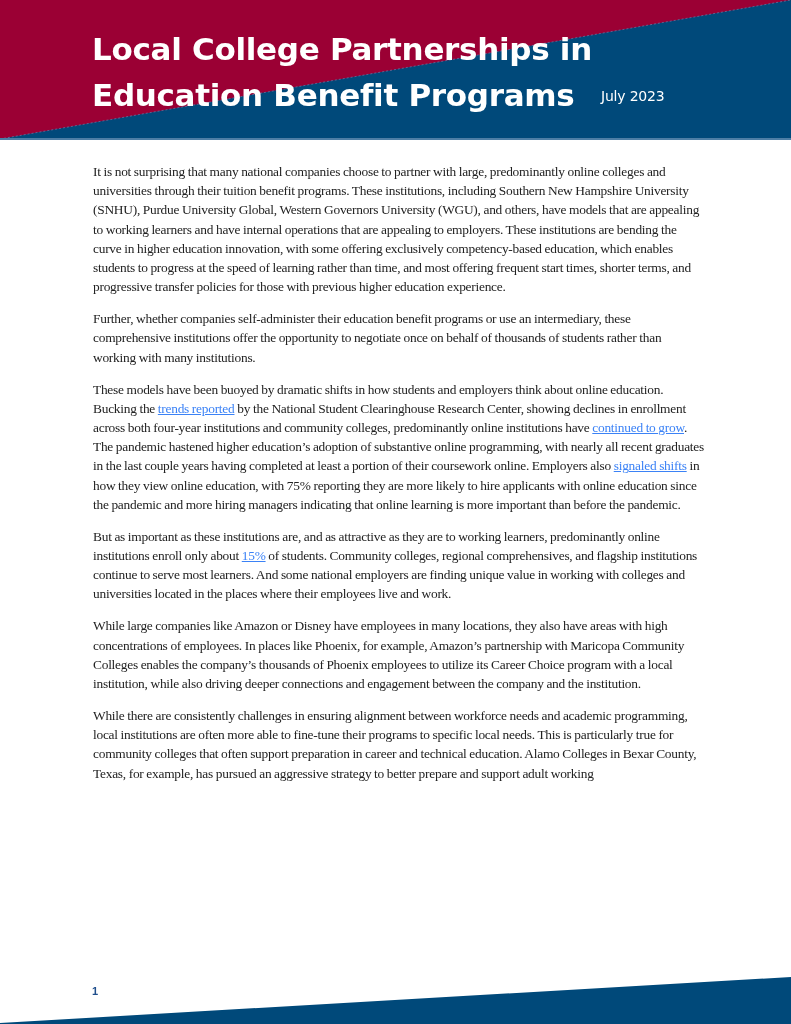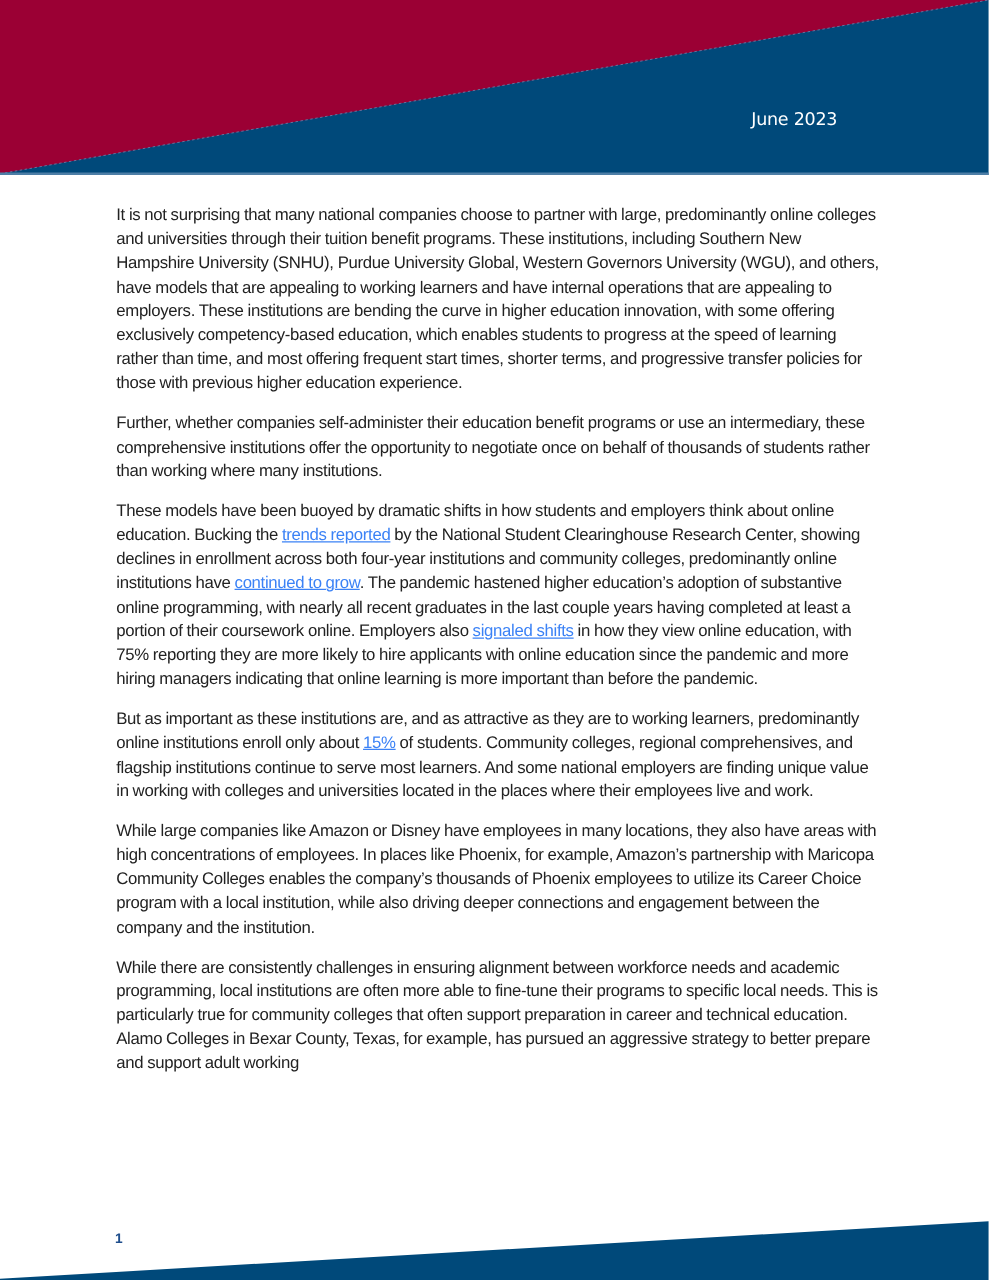--- a/index.html
+++ b/index.html
@@ -53,21 +53,21 @@
       line-height: 20px;
       letter-spacing: -0.2px;
       white-space: nowrap;
     }
     .content {
       position: absolute;
       left: 93px;
       top: 162px;
       width: 612px;
       color: #222222;
-      font-family: Liberation Sans, sans-serif;
+      font-family: Liberation Serif, serif;
       font-size: 13.4px;
       line-height: 19.2px;
       letter-spacing: -0.25px;
       word-spacing: -0.3px;
     }
     .content p {
       margin: 0 0 12.8px 0;
       padding: 0;
     }
     .content a {
@@ -100,26 +100,30 @@
 </head>
 <body>
 
 <div class="header">
   <svg width="791" height="140" viewBox="0 0 791 140">
     <rect x="0" y="0" width="791" height="140" fill="#00497a"></rect>
     <polygon points="0,0 791,0 791,0 0,139" fill="#9b0034"></polygon>
     <line x1="0" y1="139" x2="791" y2="0" stroke="#6a6f9a" stroke-width="0.8" stroke-dasharray="2,2"></line>
     <rect x="0" y="138" width="791" height="2" fill="#4d7ea6"></rect>
   </svg>
-  <div class="date">June 2023</div>
+  <h1 class="title">
+    <span>Local College Partnerships in</span>
+    <span>Education Benefit Programs</span>
+  </h1>
+  <div class="date">July 2023</div>
 </div>
 
 <div class="content">
   <p>It is not surprising that many national companies choose to partner with large, predominantly online colleges and universities through their tuition benefit programs. These institutions, including Southern New Hampshire University (SNHU), Purdue University Global, Western Governors University (WGU), and others, have models that are appealing to working learners and have internal operations that are appealing to employers. These institutions are bending the curve in higher education innovation, with some offering exclusively competency-based education, which enables students to progress at the speed of learning rather than time, and most offering frequent start times, shorter terms, and progressive transfer policies for those with previous higher education experience.</p>
-  <p>Further, whether companies self-administer their education benefit programs or use an intermediary, these comprehensive institutions offer the opportunity to negotiate once on behalf of thousands of students rather than working where many institutions.</p>
+  <p>Further, whether companies self-administer their education benefit programs or use an intermediary, these comprehensive institutions offer the opportunity to negotiate once on behalf of thousands of students rather than working with many institutions.</p>
   <p><span>These models have been buoyed by dramatic shifts in how students and employers think about online education. Bucking the </span><a>trends reported</a><span> by the National Student Clearinghouse Research Center, showing declines in enrollment across both four-year institutions and community colleges, predominantly online institutions have </span><a>continued to grow</a><span>. The pandemic hastened higher education’s adoption of substantive online programming, with nearly all recent graduates in the last couple years having completed at least a portion of their coursework online. Employers also </span><a>signaled shifts</a><span> in how they view online education, with 75% reporting they are more likely to hire applicants with online education since the pandemic and more hiring managers indicating that online learning is more important than before the pandemic.</span></p>
   <p><span>But as important as these institutions are, and as attractive as they are to working learners, predominantly online institutions enroll only about </span><a>15%</a><span> of students. Community colleges, regional comprehensives, and flagship institutions continue to serve most learners. And some national employers are finding unique value in working with colleges and universities located in the places where their employees live and work.</span></p>
   <p>While large companies like Amazon or Disney have employees in many locations, they also have areas with high concentrations of employees. In places like Phoenix, for example, Amazon’s partnership with Maricopa Community Colleges enables the company’s thousands of Phoenix employees to utilize its Career Choice program with a local institution, while also driving deeper connections and engagement between the company and the institution.</p>
   <p>While there are consistently challenges in ensuring alignment between workforce needs and academic programming, local institutions are often more able to fine-tune their programs to specific local needs. This is particularly true for community colleges that often support preparation in career and technical education. Alamo Colleges in Bexar County, Texas, for example, has pursued an aggressive strategy to better prepare and support adult working</p>
 </div>
 
 <div class="footer">
   <svg width="791" height="64" viewBox="0 0 791 64">
     <polygon points="0,64 0,63 791,17 791,64" fill="#00497a"></polygon>
   </svg>

